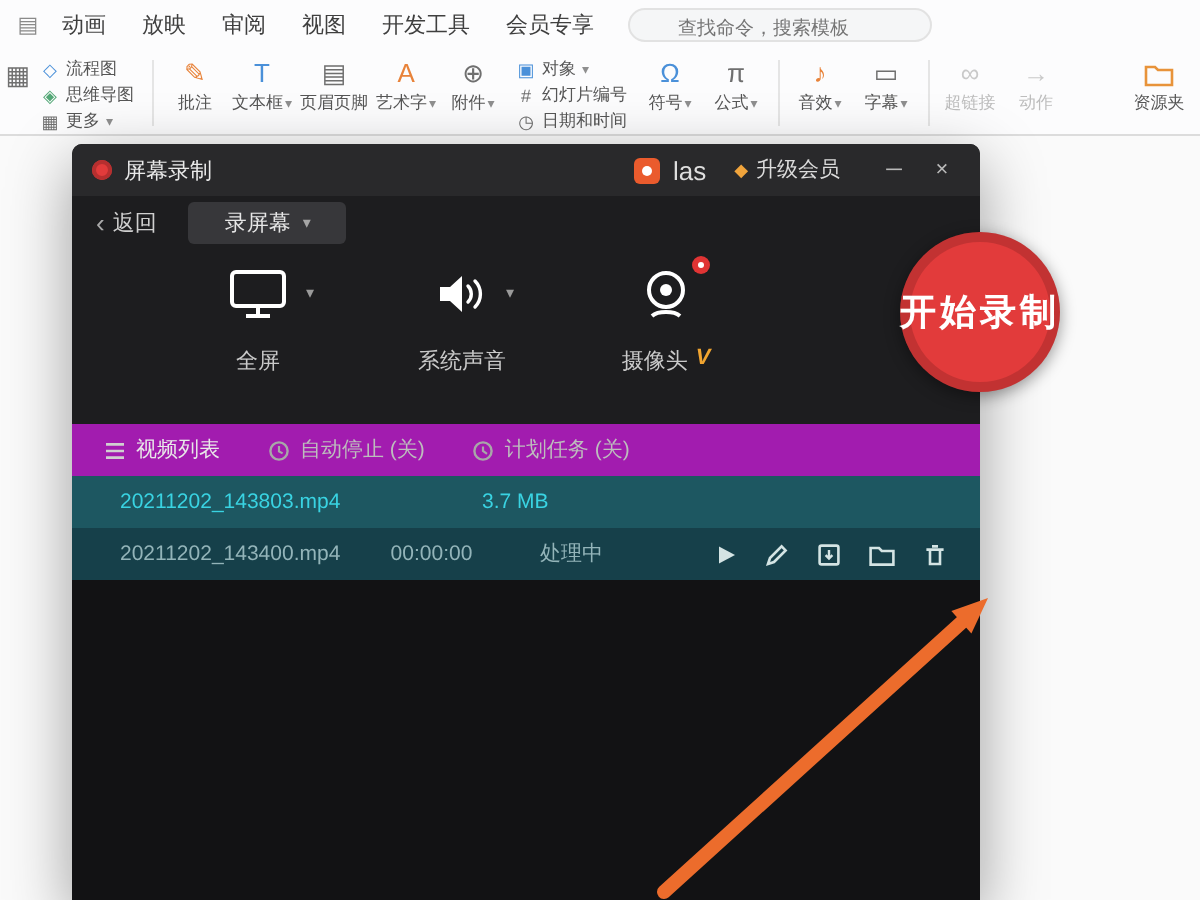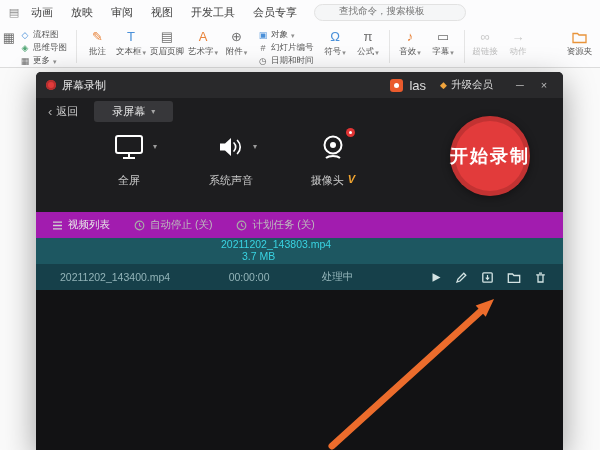--- a/index.html
+++ b/index.html
@@ -10,21 +10,21 @@
     font-family:"Liberation Sans","DejaVu Sans",sans-serif;
     -webkit-font-smoothing:antialiased;
   }
 
   
   .ribbon { position:absolute; top:0; left:0; width:600px; height:68px;
             background:#fcfcfd; border-bottom:1px solid #dcdcdc; }
   .menu-row { display:flex; align-items:center; height:25px; padding:0 6px; }
   .corner-glyph { font-size:11px; color:#8a8a8a; width:16px; text-align:center; }
   .menu-tab { font-size:11px; color:#3f3f3f; padding:0 9px; white-space:nowrap; }
-  .search-box { margin-left:8px; display:flex; align-items:flex-start; gap:16px;
+  .search-box { margin-left:8px; display:flex; align-items:flex-end; gap:16px;
                 width:152px; height:17px; border:1px solid #e2e2e2; border-radius:9px;
                 background:#f5f6f7; padding:0 8px; }
   .search-box input { border:0; outline:0; background:transparent; width:120px;
                       font-size:9.5px; color:#7d7d7d; font-family:inherit; }
   .tool-row { display:flex; align-items:flex-start; height:42px; padding:1px 4px 0 0; }
   .tool-cut { width:15px; overflow:hidden; padding-top:4px; text-align:right;
               font-size:13px; color:#6f6f6f; }
   .tool-stack { display:flex; flex-direction:column; justify-content:flex-start;
                 gap:1px; padding:3px 2px 0 2px; }
   .tool-mini { display:flex; align-items:center; gap:3px; font-size:8.5px;
@@ -36,21 +36,21 @@
   .tool-tall .lbl { display:flex; align-items:center; gap:1px; }
   .caret { font-size:7px; color:#8f8f8f; line-height:1; }
   .vsep { width:1px; height:33px; background:#e5e5e5; margin:4px 4px 0; flex:none; }
   .disabled { color:#bdbdbd !important; }
   .disabled .glyph { color:#c9c9c9; }
   .flexspacer { flex:1; }
   .c-orange { color:#e8833a; } .c-blue { color:#4a90d9; }
   .c-green { color:#53a776; } .c-gray { color:#6f6f6f; }
 
   
-  .dialog { position:absolute; left:36px; top:72px; width:527px; height:378px;
+  .dialog { position:absolute; left:36px; top:72px; width:454px; height:378px;
             background:#1d1d1f; border-radius:5px 5px 0 0;
             box-shadow:0 10px 32px rgba(0,0,0,.38);
             display:flex; flex-direction:column; color:#d6d6d6; }
   .titlebar { height:26px; background:#29292b; border-radius:5px 5px 0 0;
               display:flex; align-items:center; padding:0 10px; gap:6px; flex:none; }
   .rec-dot { width:10px; height:10px; border-radius:50%;
              background:#e23b3b; box-shadow:inset 0 0 0 2px #b62f2f; flex:none; }
   .win-title { font-size:11px; color:#e9e9e9; }
   .brand-logo { width:13px; height:13px; border-radius:3px; background:#ea5b2d;
                 display:flex; align-items:center; justify-content:center; flex:none; }
@@ -84,21 +84,21 @@
                 box-shadow:inset 0 0 0 5px rgba(0,0,0,.14), 0 2px 8px rgba(0,0,0,.4);
                 display:flex; align-items:center; justify-content:center; }
   .record-btn span { color:#fff; font-size:18px; font-weight:bold; letter-spacing:2px; }
 
   .tabbar { height:26px; margin-top:6px; background:#a21caf; display:flex;
             align-items:center; gap:24px; padding:0 16px; flex:none; }
   .tab-item { display:flex; align-items:center; gap:5px; font-size:10.5px; color:#bdbdbd; }
   .tab-item.active { color:#e8e8e8; }
 
   .vrow { height:26px; display:flex; align-items:center; font-size:10.5px; flex:none; }
-  .vrow.sel { background:#1d5761; color:#39d3e2;flex-direction:column; }
+  .vrow.sel { background:#1d5761; color:#39d3e2; }
   .vrow.proc { background:#16404a; color:#93b4b9; }
   .vrow .name { width:205px; padding-left:24px; white-space:nowrap; overflow:hidden; }
   .vrow .dur { width:100px; }
   .vrow .meta { width:115px; }
   .row-actions { margin-left:auto; display:flex; align-items:center; gap:13px;
                  padding-right:16px; }
   .row-actions svg { display:block; }
 
   .list-empty { flex:1; background:#121214; }
 

